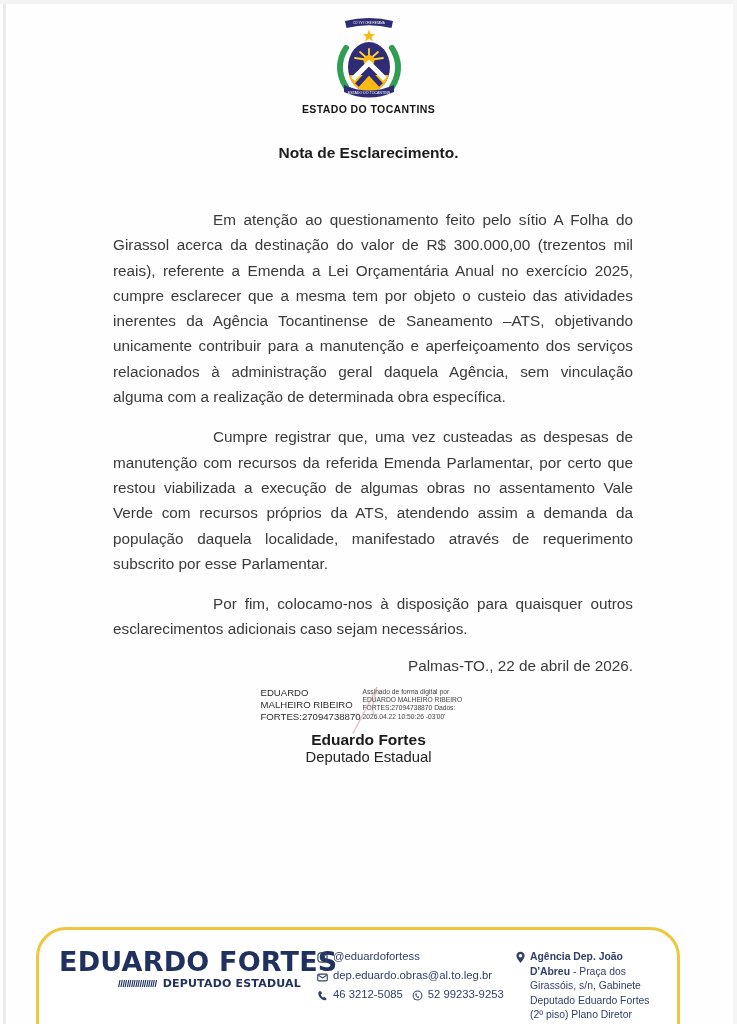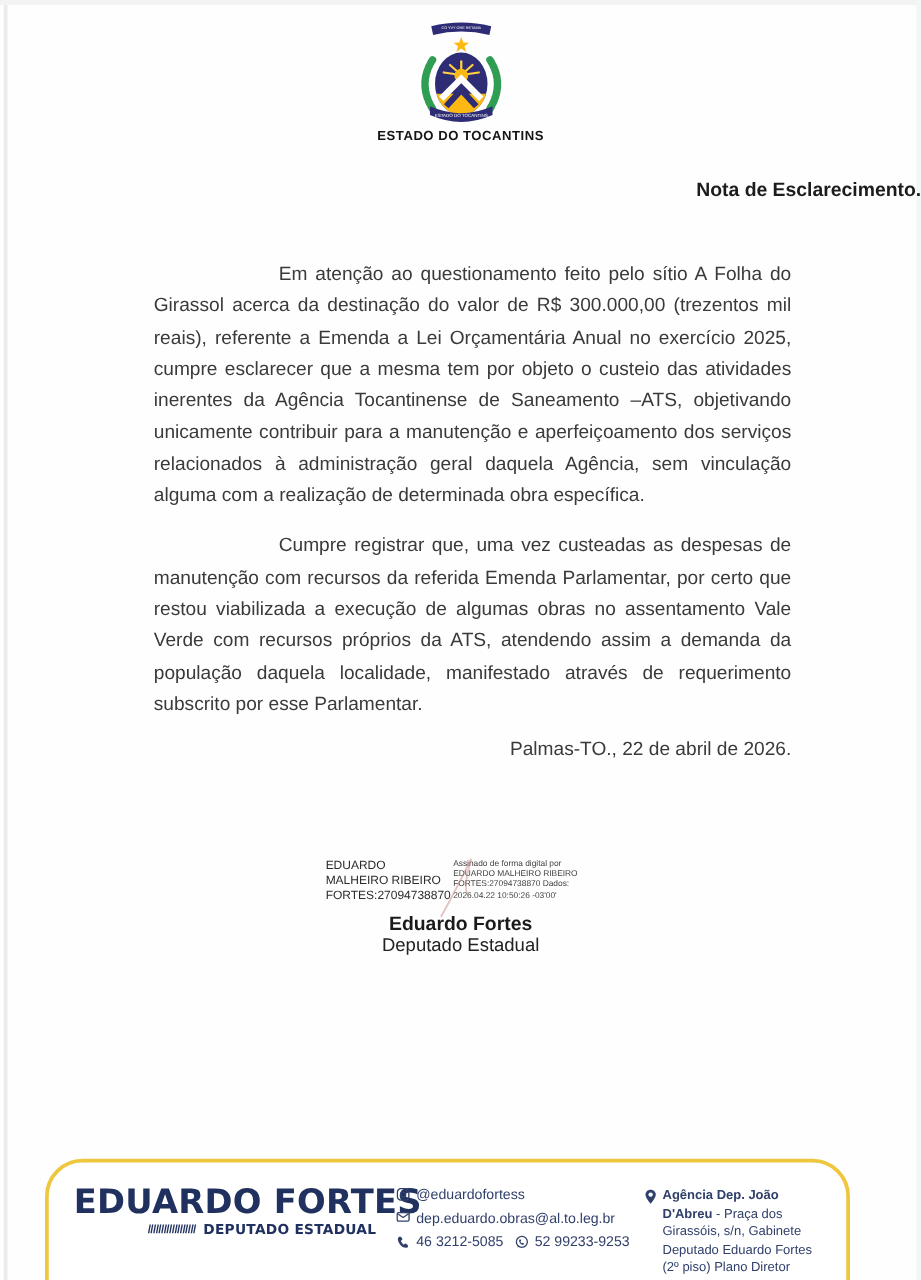--- a/index.html
+++ b/index.html
@@ -9,26 +9,26 @@
     font-family:"Liberation Sans",sans-serif;color:var(--ink,#3a3a3a);text-decoration:underline;
   }
   .photo-edge-left{position:absolute;left:3px;top:0;width:3px;height:100%;background:#ebebeb;}
   .photo-edge-top{position:absolute;left:0;top:0;width:100%;height:4px;background:#f3f3f3;}
   .photo-edge-right{position:absolute;right:0;top:0;width:4px;height:100%;background:#f5f5f5;}
 
   
   .emblem-wrap{position:absolute;top:13px;left:50%;transform:translateX(-50%);}
   .org-lines{position:absolute;top:103px;left:0;width:100%;text-align:center;
     font-weight:bold;font-size:10.5px;line-height:13px;color:#151515;letter-spacing:.4px;}
-  .doc-title{position:absolute;top:144px;left:0;width:100%;text-align:right;
+  .doc-title{position:absolute;top:144px;left:0;width:100%;text-align:center;
     font-weight:bold;font-size:15.5px;color:#1c1c1c;}
 
   
   .doc-body{position:absolute;top:207px;left:107px;width:526px;}
-  .doc-body p{margin:0 0 15px 16px;font-size:15.3px;line-height:25.3px;
+  .doc-body p{margin:0 0 15px 6px;font-size:15.3px;line-height:25.3px;
     text-align:justify;text-indent:100px;color:var(--ink,#3a3a3a);}
   .dateline{margin-top:14px;text-align:right;font-size:15.3px;color:var(--ink,#3a3a3a);text-indent:0;}
 
   
   .sig-block{position:absolute;top:687px;left:50%;transform:translateX(-50%);
     width:216px;display:flex;gap:7px;align-items:flex-start;}
   .sig-left{width:95px;font-size:9.6px;line-height:12px;color:#2b2b2b;}
   .sig-right{width:114px;font-size:6.7px;line-height:8.2px;color:#3f3f3f;padding-top:1px;}
   .sig-squiggle{position:absolute;left:86px;top:-6px;pointer-events:none;}
   .sig-name{position:absolute;top:731px;left:0;width:100%;text-align:center;
@@ -41,21 +41,21 @@
     border:3px solid var(--yellow,#eec73f);border-radius:30px;background:#fff;
     box-sizing:border-box;}
   .footer-inner{display:flex;padding:17px 16px 0 20px;gap:16px;}
   .f-logo{width:242px;flex:none;color:var(--navy,#21315f);}
   .f-logo-name{font-family:"DejaVu Sans",sans-serif;font-weight:900;font-size:27px;
     line-height:29px;letter-spacing:.2px;white-space:nowrap;}
   .f-logo-sub{display:flex;justify-content:flex-end;align-items:center;gap:6px;margin-top:1px;}
   .f-slashes{font-size:9.5px;font-weight:bold;letter-spacing:-.5px;}
   .f-logo-role{font-family:"DejaVu Sans",sans-serif;font-weight:900;font-size:11px;letter-spacing:.2px;}
   .f-contact{width:182px;flex:none;padding-top:3px;color:#31406b;}
-  .f-row{display:flex;align-items:flex-start;gap:5px;font-size:11.3px;line-height:13px;margin-bottom:6px;white-space:nowrap;}
+  .f-row{display:flex;align-items:flex-end;gap:5px;font-size:11.3px;line-height:13px;margin-bottom:6px;white-space:nowrap;}
   .f-address{flex:1;display:flex;gap:4px;color:#31406b;font-size:10.4px;line-height:14.6px;padding-top:3px;}
   .f-address .txt b{font-weight:bold;}
   .icon{flex:none;display:inline-flex;}
 </style>
 </head>
 <body>
 
 <div class="page">
   <div class="photo-edge-left"></div>
   <div class="photo-edge-top"></div>
@@ -101,20 +101,21 @@
 
   <div class="org-lines">
     <div>ESTADO DO TOCANTINS</div>
   </div>
 
   <div class="doc-title">Nota de Esclarecimento.</div>
 
   <div class="doc-body">
     <p>Em atenção ao questionamento feito pelo sítio A Folha do Girassol acerca da destinação do valor de R$ 300.000,00 (trezentos mil reais), referente a Emenda a Lei Orçamentária Anual no exercício 2025, cumpre esclarecer que a mesma tem por objeto o custeio das atividades inerentes da Agência Tocantinense de Saneamento –ATS, objetivando unicamente contribuir para a manutenção e aperfeiçoamento dos serviços relacionados à administração geral daquela Agência, sem vinculação alguma com a realização de determinada obra específica.</p>
     <p>Cumpre registrar que, uma vez custeadas as despesas de manutenção com recursos da referida Emenda Parlamentar, por certo que restou viabilizada a execução de algumas obras no assentamento Vale Verde com recursos próprios da ATS, atendendo assim a demanda da população daquela localidade, manifestado através de requerimento subscrito por esse Parlamentar.</p>
+    <p>Por fim, colocamo-nos à disposição para quaisquer outros esclarecimentos adicionais caso sejam necessários.</p>
     <div class="dateline">Palmas-TO., 22 de abril de 2026.</div>
   </div>
 
   <div class="sig-block">
     <div class="sig-left">EDUARDO MALHEIRO RIBEIRO FORTES:27094738870</div>
     <div class="sig-right">Assinado de forma digital por EDUARDO MALHEIRO RIBEIRO FORTES:27094738870 Dados: 2026.04.22 10:50:26 -03'00'</div>
     <svg class="sig-squiggle" width="40" height="55" viewBox="0 0 40 55">
       <path d="M6,52 C14,38 22,22 30,6 C26,20 24,30 27,34" fill="none" stroke="rgba(198,120,120,0.45)" stroke-width="1.4" stroke-linecap="round"></path>
     </svg>
   </div>

